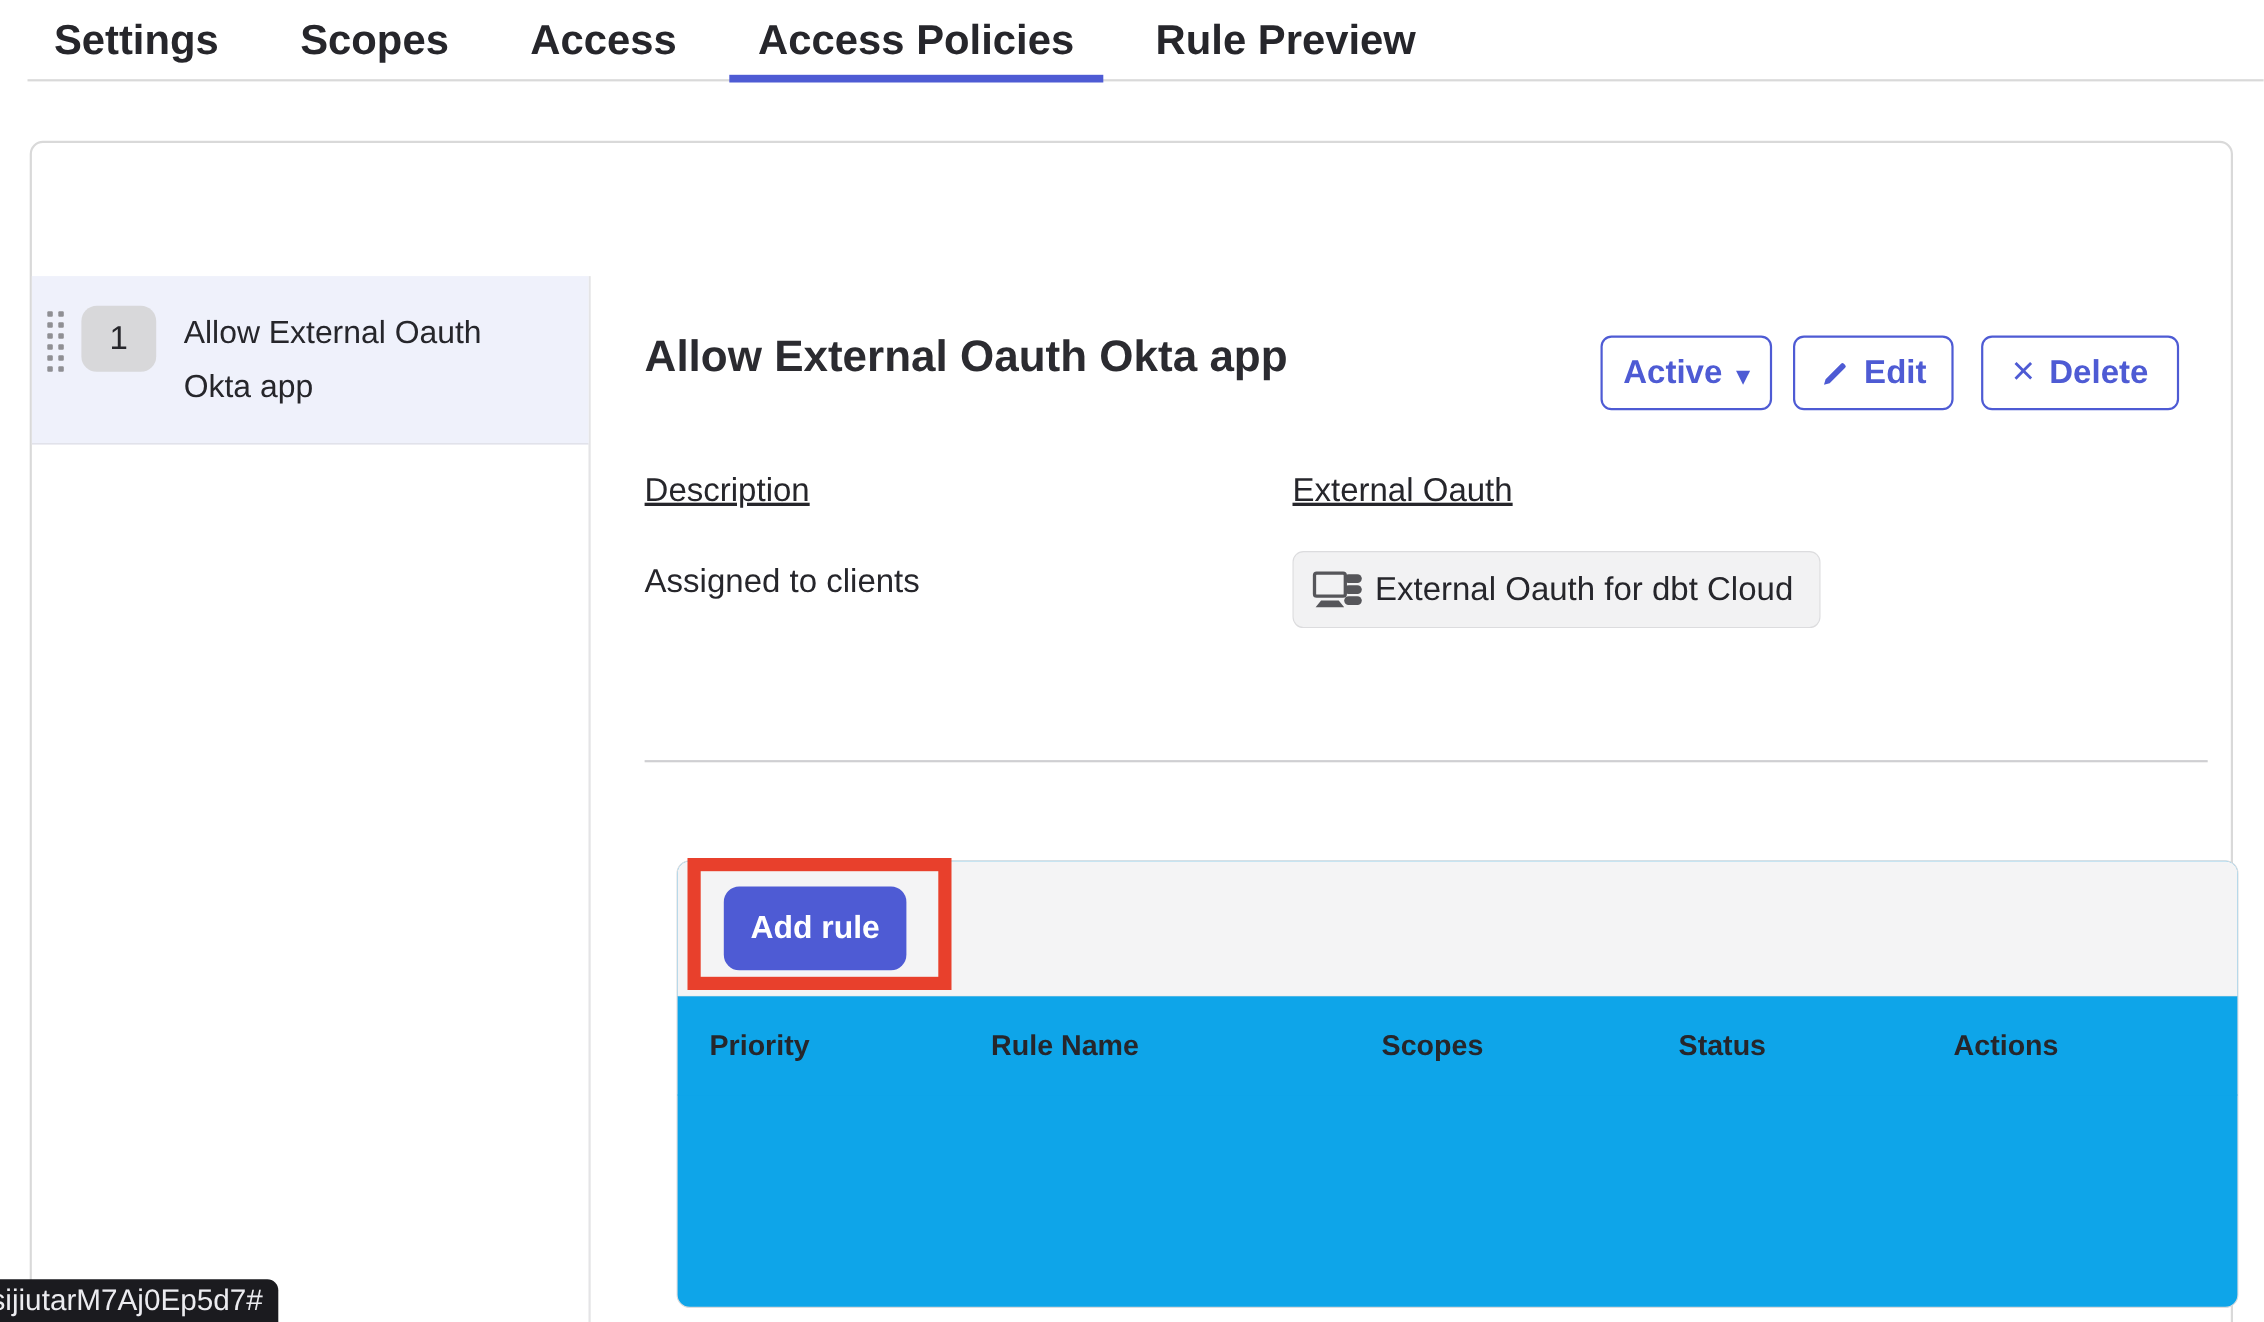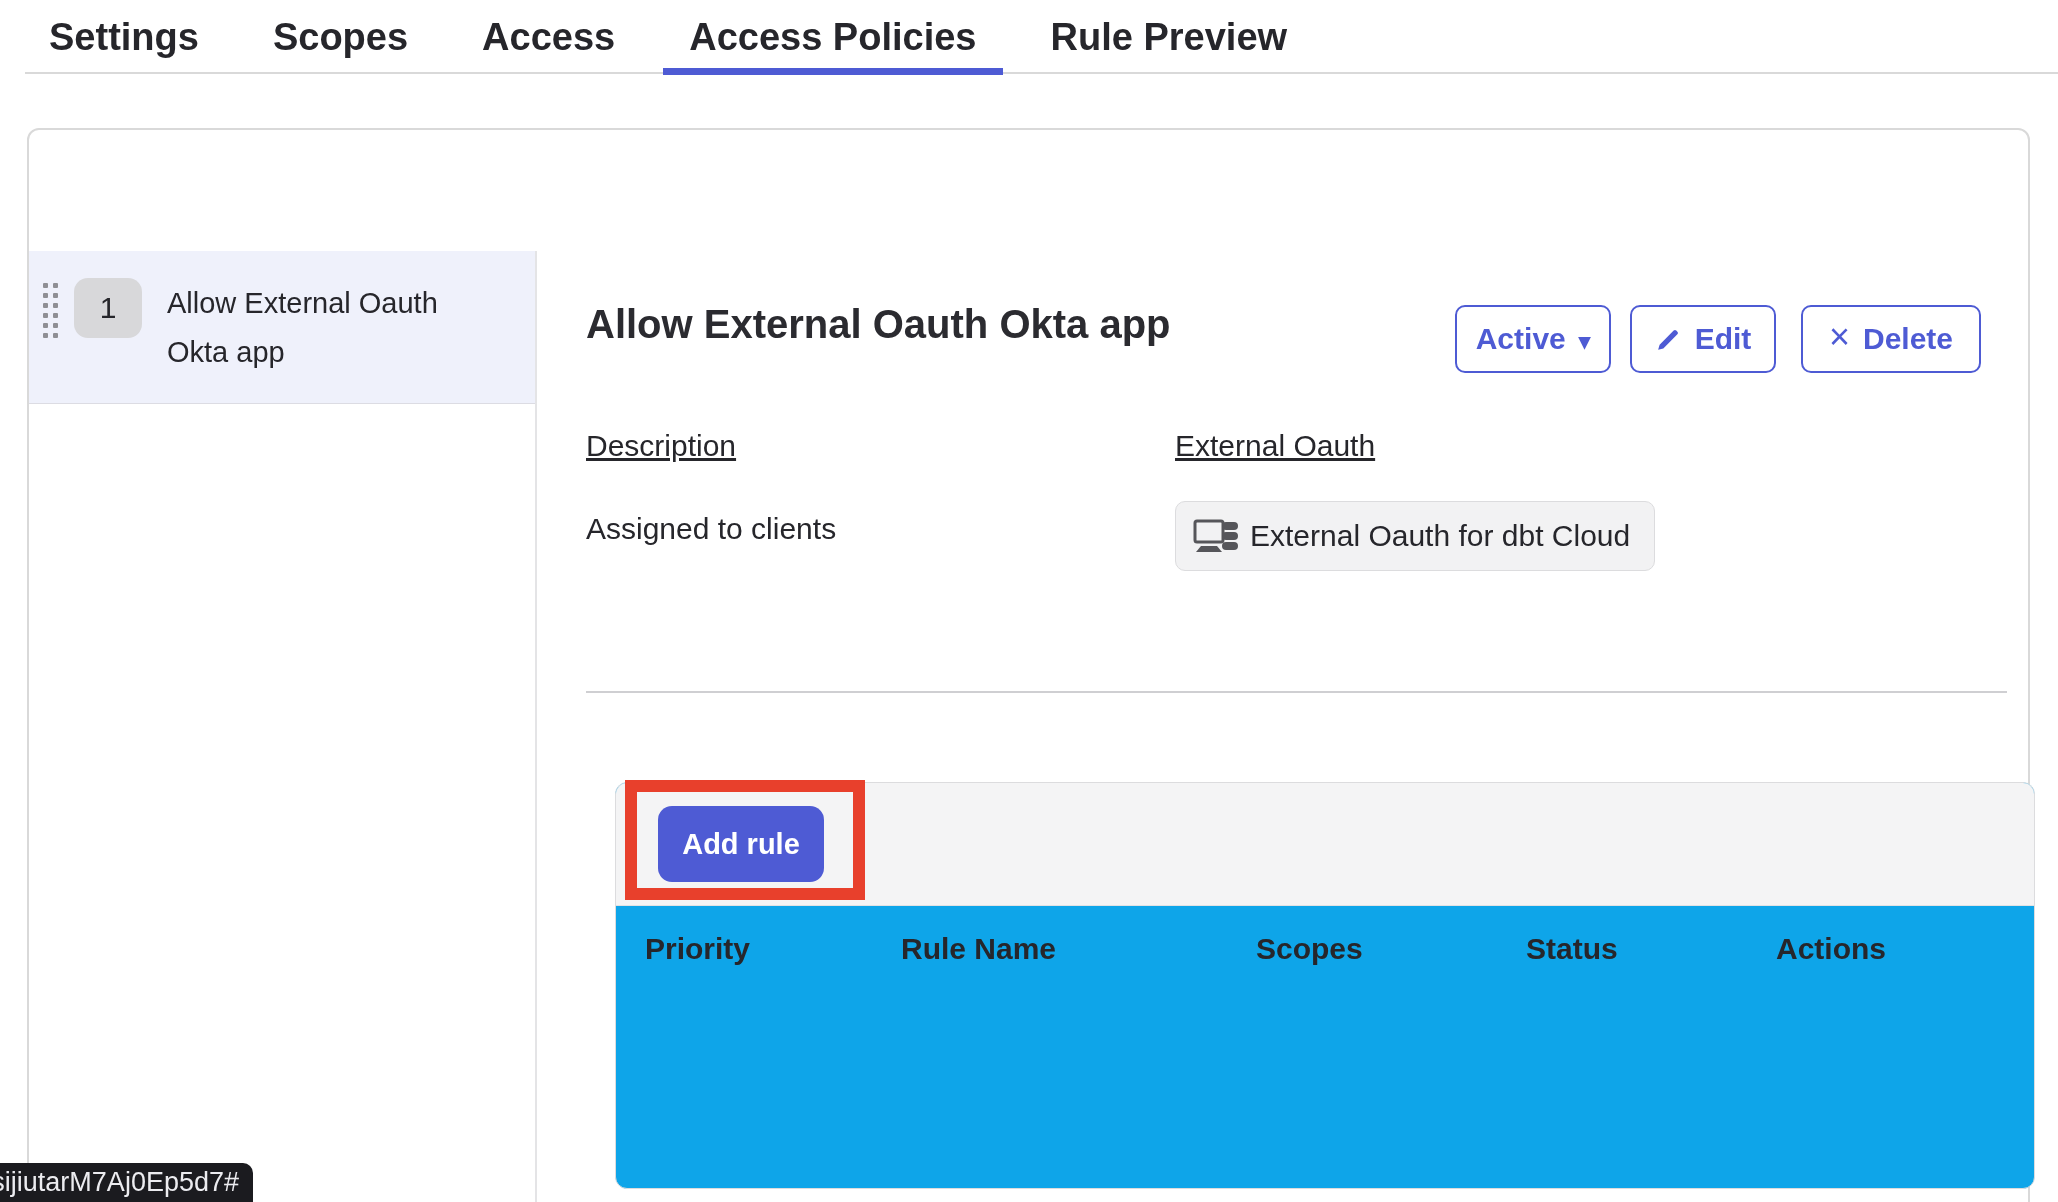--- a/index.html
+++ b/index.html
@@ -140,22 +140,22 @@
   }
   .add-rule-btn {
     position: absolute; left: 42px; top: 23px;
     width: 166px; height: 76px; border-radius: 14px;
     font-size: 29px; z-index: 6;
   }
   .rules-thead {
     position: absolute; left: 0; top: 123px; right: 0; height: 90px;
     display: flex; align-items: center;
     padding-left: 29px;
-    border-bottom: 5px solid #0ea5e9;
-    font-size: 30px; font-weight: 700; color: #26262b;
+    border-bottom: 1px solid #0ea5e9;
+    font-size: 26px; font-weight: 700; color: #26262b;
   }
   .th-priority { width: 256px; }
   .th-rulename { width: 355px; }
   .th-scopes   { width: 270px; }
   .th-status   { width: 250px; }
   .th-actions  { flex: 1; }
   .rules-body { position: absolute; left: 0; top: 214px; right: 0; bottom: 0; }
 
   
   .link-tooltip {

